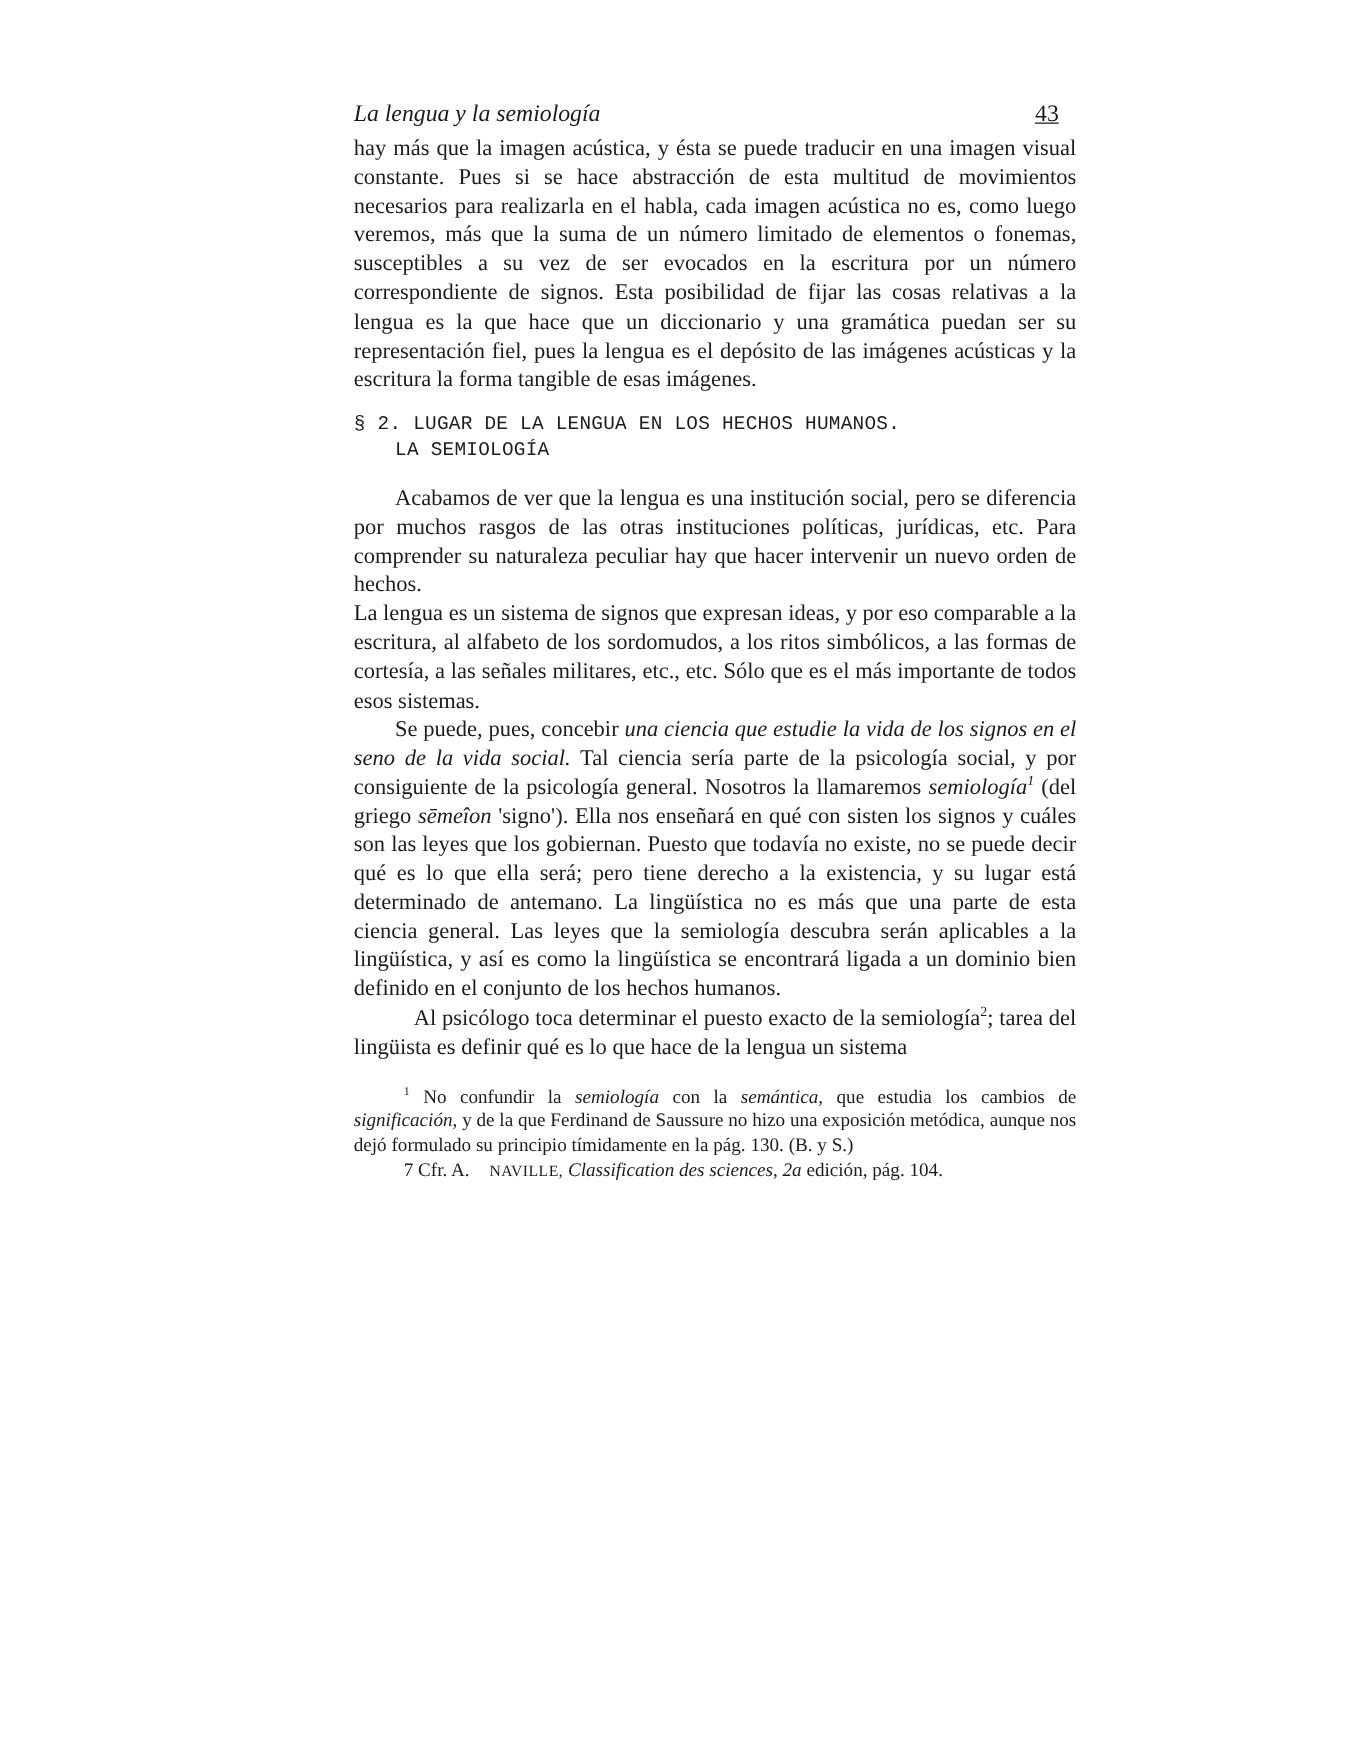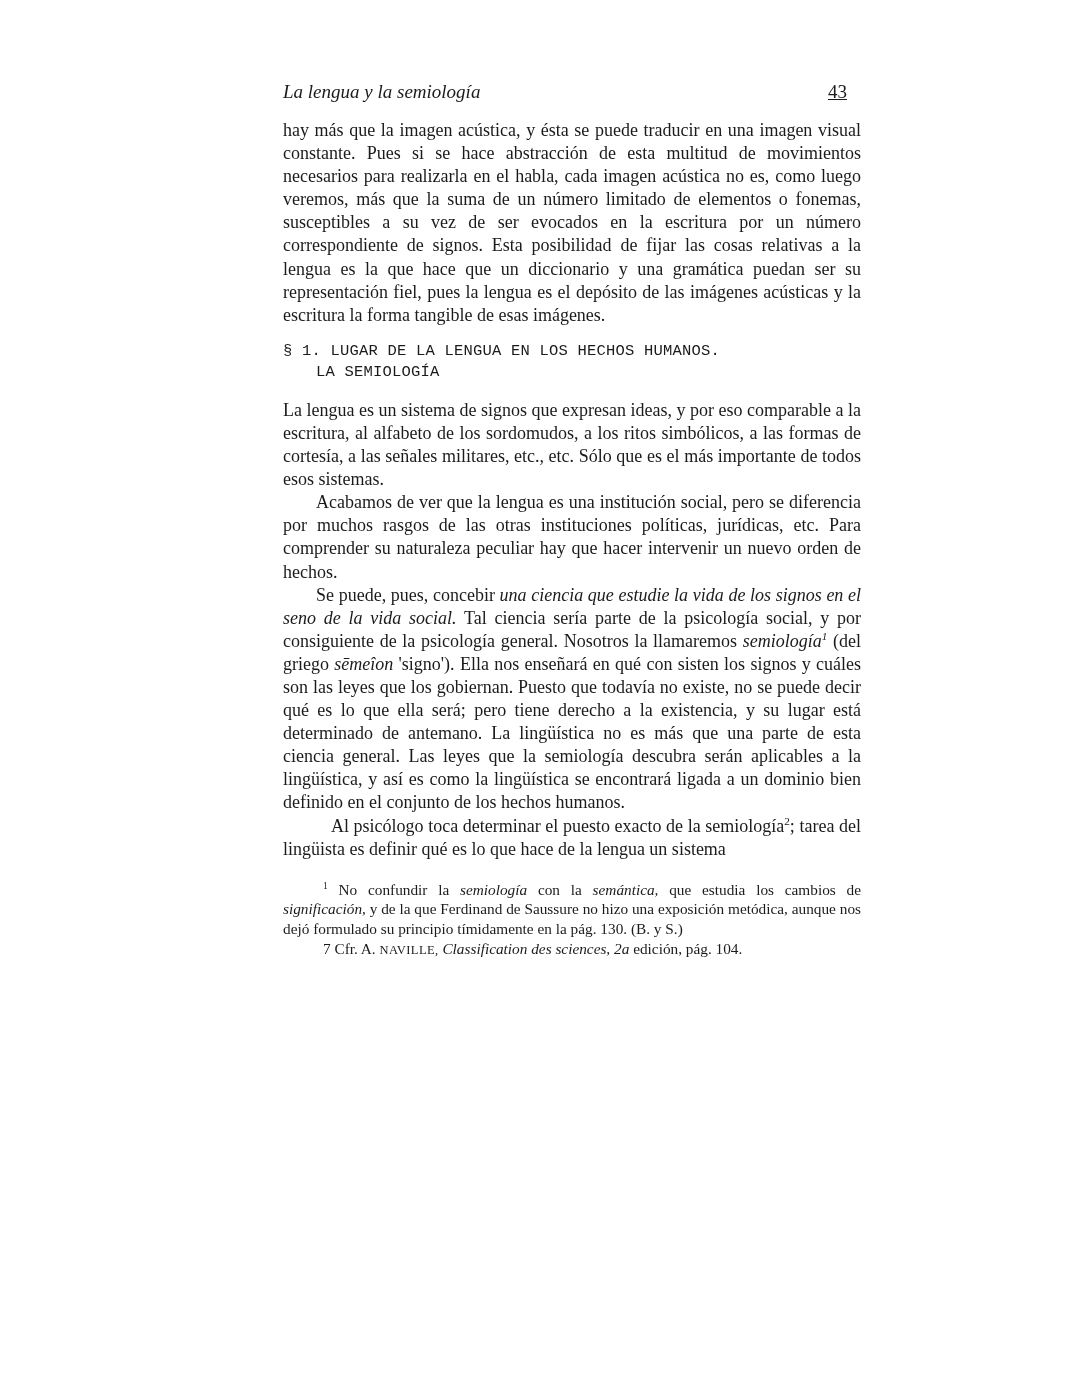--- a/index.html
+++ b/index.html
@@ -30,21 +30,21 @@
   }
   .running-header .title {
     font-style: italic;
   }
   .running-header .pagenum {
     font-style: normal;
     padding-right: 14px;
     text-decoration: underline;
   }
   .body-text {
-    margin-top: 16px;
+    margin-top: 4px;
     font-size: 18px;
     line-height: 23.1px;
     text-align: justify;
   }
   .para {
     margin: 0;
   }
   .para.indent {
     text-indent: 33px;
   }
@@ -72,43 +72,44 @@
   .footnote {
     margin: 0;
     text-indent: 40px;
   }
   .it {
     font-style: italic;
   }
   .sc {
     font-size: 0.82em;
     letter-spacing: 0.4px;
+    margin-left: 12px;
   }
   sup {
     font-size: 0.62em;
     line-height: 0;
     vertical-align: super;
   }
 </style>
 </head>
 <body>
 
 <div class="page">
   <div class="content">
 
     <div class="running-header">
       <span class="title">La lengua y la semiología</span>
       <span class="pagenum">43</span>
     </div>
 
     <div class="body-text">
         <p class="para"><span>hay más que la imagen acústica, y ésta se puede traducir en una imagen visual constante. Pues si se hace abstracción de esta multitud de movimientos necesarios para realizarla en el habla, cada imagen acústica no es, como luego veremos, más que la suma de un número limitado de elementos o fonemas, susceptibles a su vez de ser evocados en la escritura por un número correspondiente de signos. Esta posibilidad de fijar las cosas relativas a la lengua es la que hace que un diccionario y una gramática puedan ser su representación fiel, pues la lengua es el depósito de las imágenes acústicas y la escritura la forma tangible de esas imágenes.</span></p>
-        <div class="section-heading"><span>§ 1. LUGAR DE LA LENGUA EN LOS HECHOS HUMANOS.</span><br><span class="heading-line2">LA SEMIOLOGÍA</span></div>
+        <div class="section-heading"><span>§ 2. LUGAR DE LA LENGUA EN LOS HECHOS HUMANOS.</span><br><span class="heading-line2">LA SEMIOLOGÍA</span></div>
+        <p class="para indent"><span>Acabamos de ver que la lengua es una institución social, pero se diferencia por muchos rasgos de las otras instituciones políticas, jurídicas, etc. Para comprender su naturaleza peculiar hay que hacer intervenir un nuevo orden de hechos.</span></p>
         <p class="para"><span>La lengua es un sistema de signos que expresan ideas, y por eso comparable a la escritura, al alfabeto de los sordomudos, a los ritos simbólicos, a las formas de cortesía, a las señales militares, etc., etc. Sólo que es el más importante de todos esos sistemas.</span></p>
-        <p class="para indent"><span>Acabamos de ver que la lengua es una institución social, pero se diferencia por muchos rasgos de las otras instituciones políticas, jurídicas, etc. Para comprender su naturaleza peculiar hay que hacer intervenir un nuevo orden de hechos.</span></p>
         <p class="para indent"><span>Se puede, pues, concebir </span><span class="it">una ciencia que estudie la vida de los signos en el seno de la vida social.</span><span> Tal ciencia sería parte de la psicología social, y por consiguiente de la psicología general. Nosotros la llamaremos </span><span class="it">semiología</span><sup class="it">1</sup><span> (del griego </span><span class="it">sēmeîon</span><span> 'signo'). Ella nos enseñará en qué con sisten los signos y cuáles son las leyes que los gobiernan. Puesto que todavía no existe, no se puede decir qué es lo que ella será; pero tiene derecho a la existencia, y su lugar está determinado de antemano. La lingüística no es más que una parte de esta ciencia general. Las leyes que la semiología descubra serán aplicables a la lingüística, y así es como la lingüística se encontrará ligada a un dominio bien definido en el conjunto de los hechos humanos.</span></p>
         <p class="para indent-wide"><span>Al psicólogo toca determinar el puesto exacto de la semiología</span><sup>2</sup><span>; tarea del lingüista es definir qué es lo que hace de la lengua un sistema</span></p>
       </div>
 
     <div class="footnotes">
         <p class="footnote"><sup>1</sup><span> No confundir la </span><span class="it">semiología</span><span> con la </span><span class="it">semántica,</span><span> que estudia los cambios de </span><span class="it">significación,</span><span> y de la que Ferdinand de Saussure no hizo una exposición metódica, aunque nos dejó formulado su principio tímidamente en la pág. 130. (B. y S.)</span></p>
         <p class="footnote"><span>7 Cfr. A. </span><span class="sc">NAVILLE,</span><span> </span><span class="it">Classification des sciences, 2a</span><span> edición, pág. 104.</span></p>
       </div>
 
   </div>

